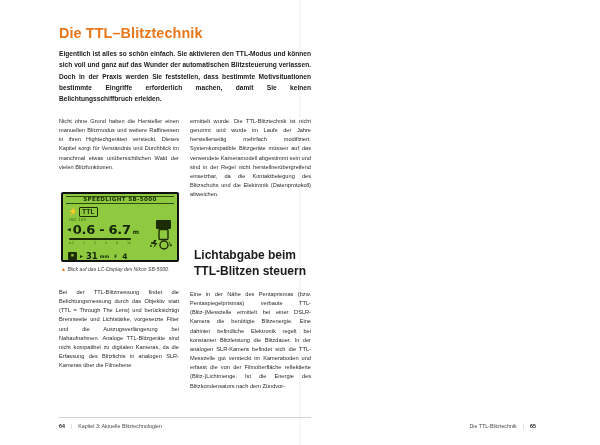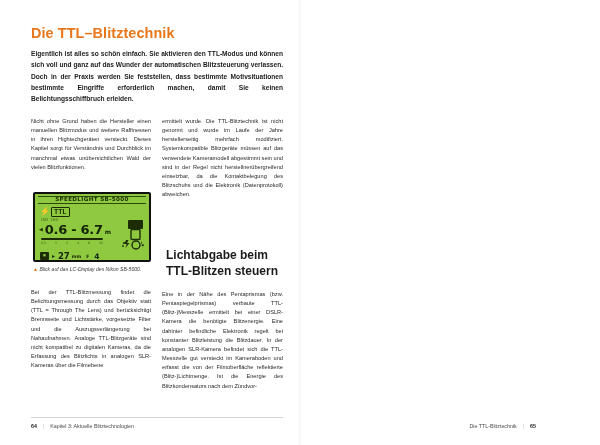--- a/index.html
+++ b/index.html
@@ -6,21 +6,21 @@
   html, body {
     margin: 0; padding: 0;
     background: #ffffff;
   }
   body {
     width: 600px; height: 445px;
     font-family: "Liberation Sans", sans-serif;
     position: relative;
     overflow: hidden;
   }
-  .spread { position: relative; width: 548px; height: 445px; background:#fff; display:flex; }
+  .spread { position: relative; width: 548px; height: 445px; background:#fff; display:flex;padding-left:28px; }
   .page { position: relative; height: 445px; }
   .page-left { width: 300px; }
   .page-right { width: 300px; }
   .gutter-shadow {
     position:absolute; left:299px; top:0; width:2px; height:445px;
     background: linear-gradient(to right, rgba(0,0,0,0.06), rgba(0,0,0,0.0));
     pointer-events:none;
   }
 
   
@@ -192,21 +192,21 @@
             <span>8</span>
             <span>16</span>
           </div>
         </div>
 
         <div class="lcd-bottom">
           <span class="lcd-modebox">
             <span>■</span>
           </span>
           <span class="lcd-arrow">►</span>
-          <span class="lcd-zoom">27</span>
+          <span class="lcd-zoom">31</span>
           <span class="lcd-mm">mm</span>
           <span class="lcd-fn lcd-fnl">F</span>
           <span class="lcd-fn">4</span>
         </div>
 
         <div class="lcd-icons">
           <svg width="26" height="30" viewBox="0 0 26 30">
             <rect x="9" y="0" width="15" height="9" rx="1" fill="#1c2d06"></rect>
             <rect x="12" y="9.5" width="9" height="10" rx="1" fill="none" stroke="#1c2d06" stroke-width="1.4"></rect>
             <path d="M7 20 l2.5 0 -1.5 3 2.5 0 -4 5 1.2 -4 -2.2 0 z" fill="#1c2d06"></path>

